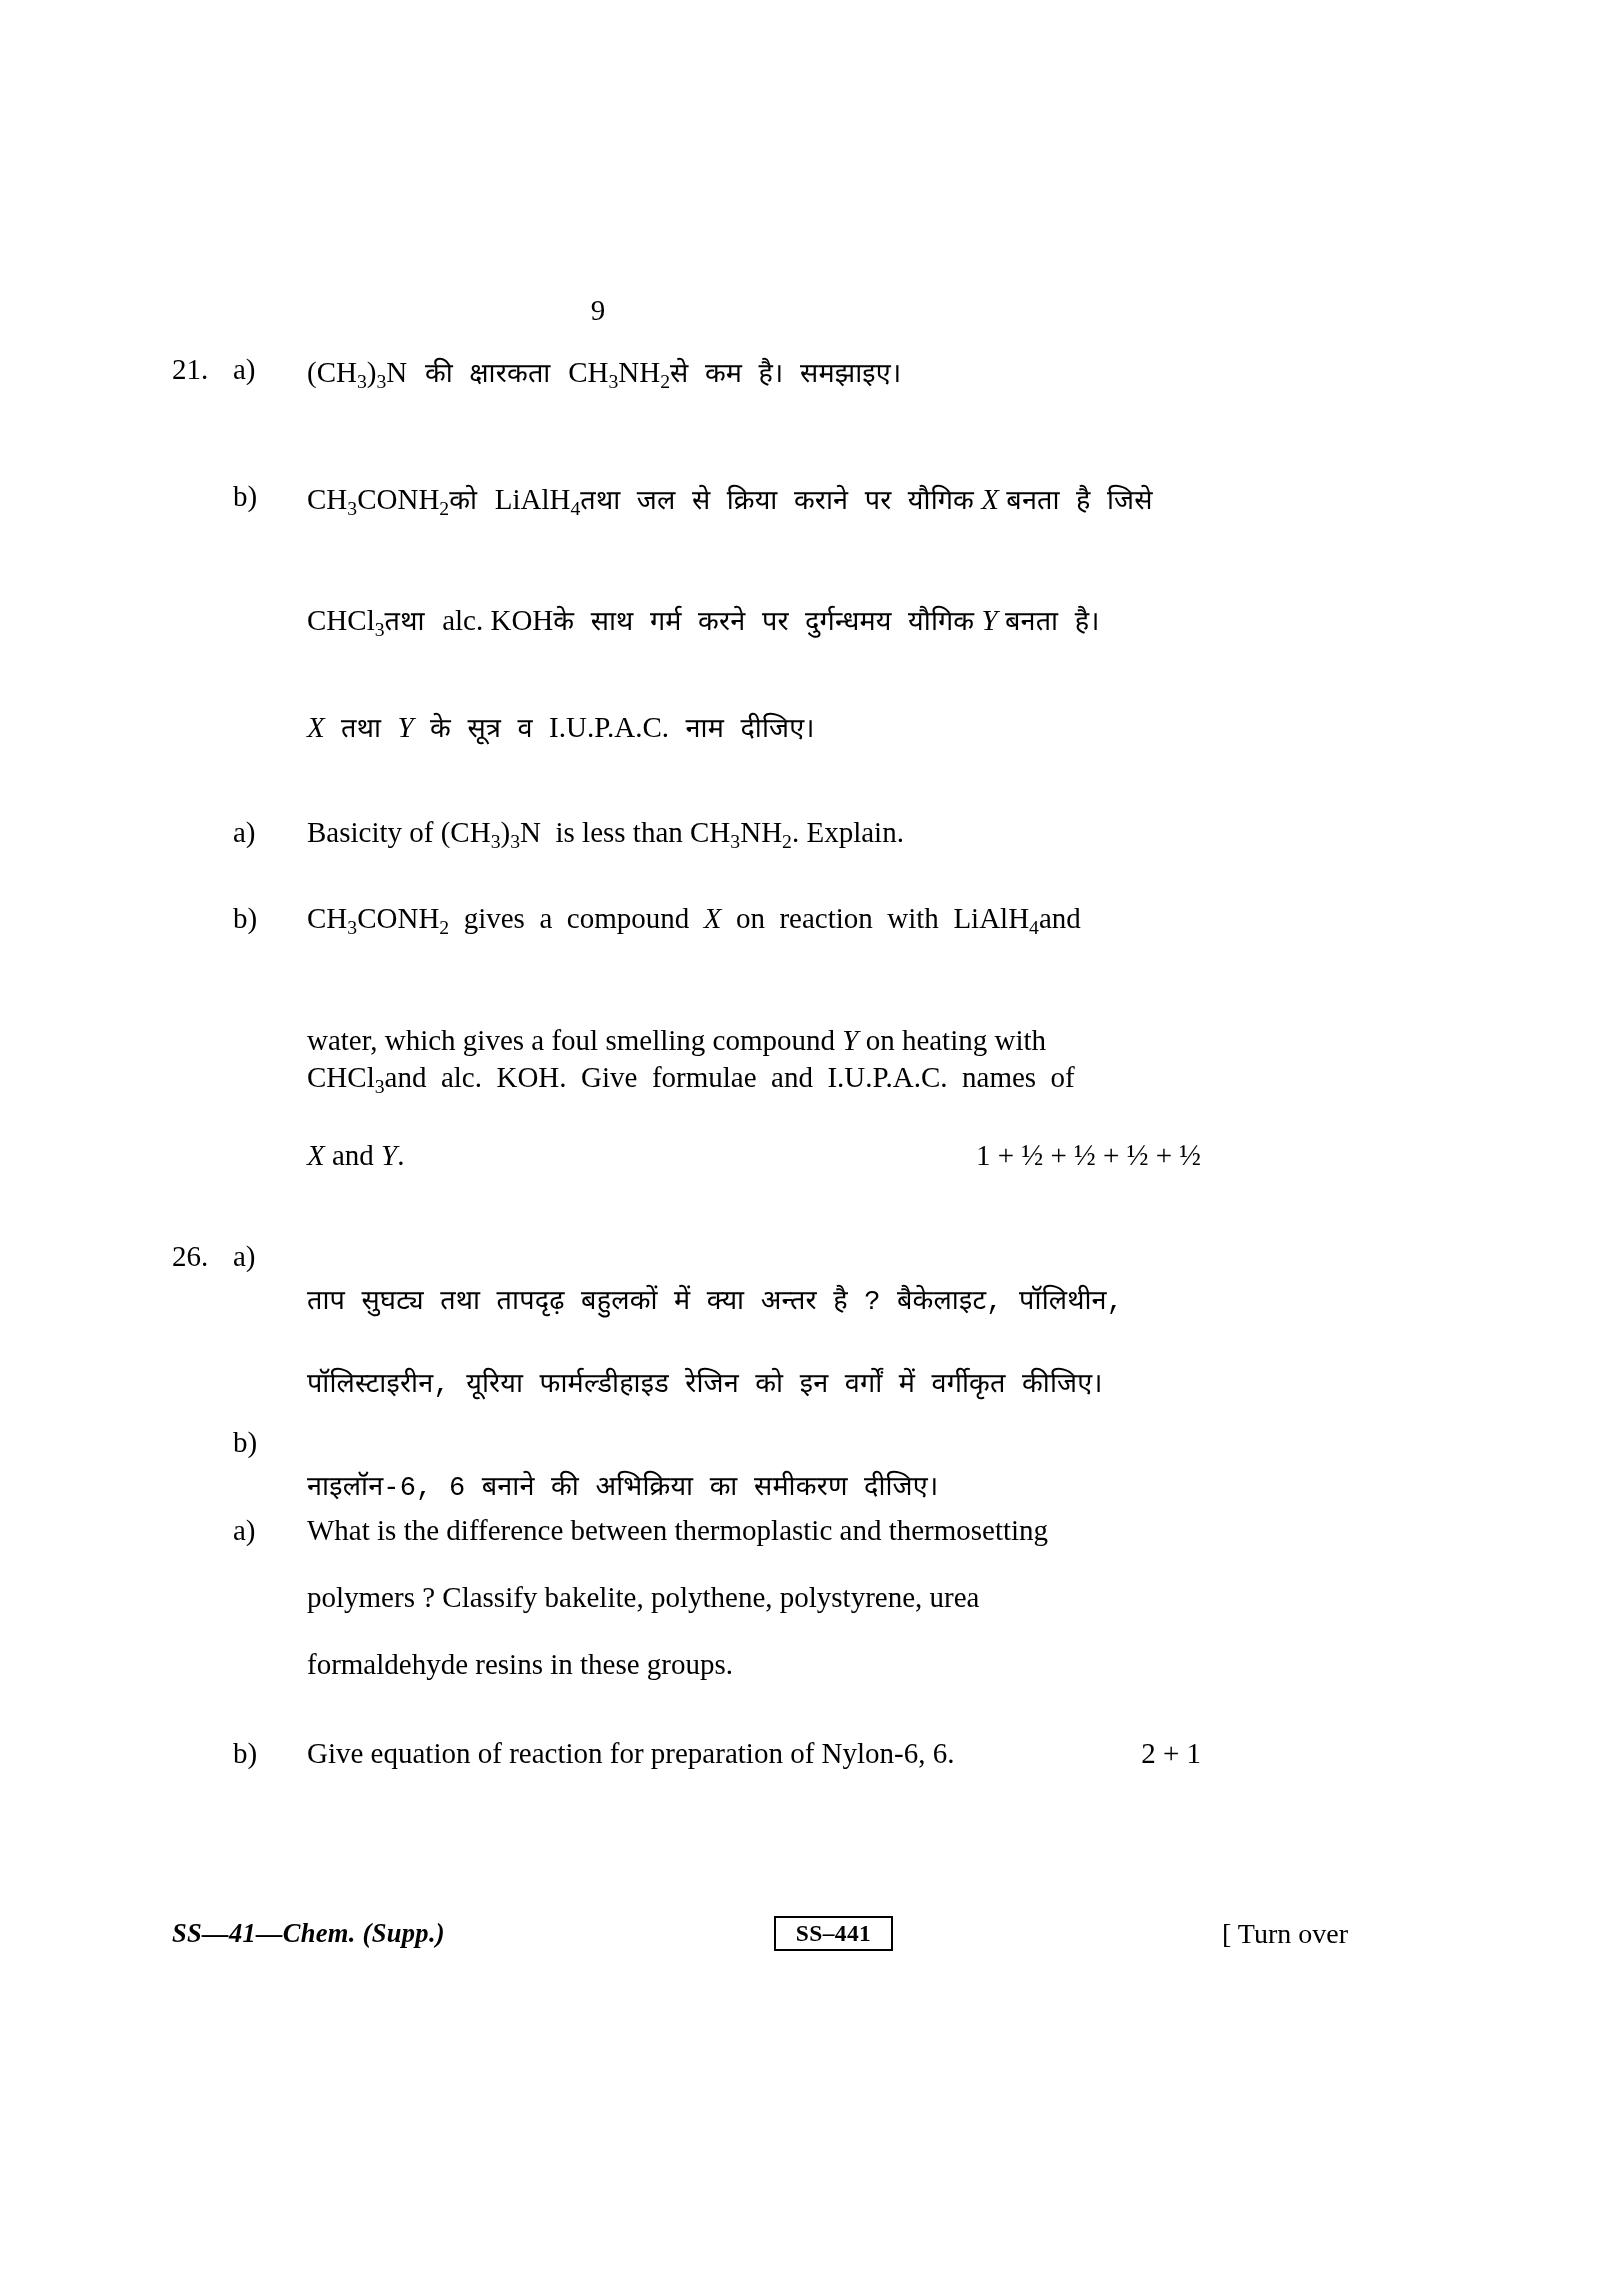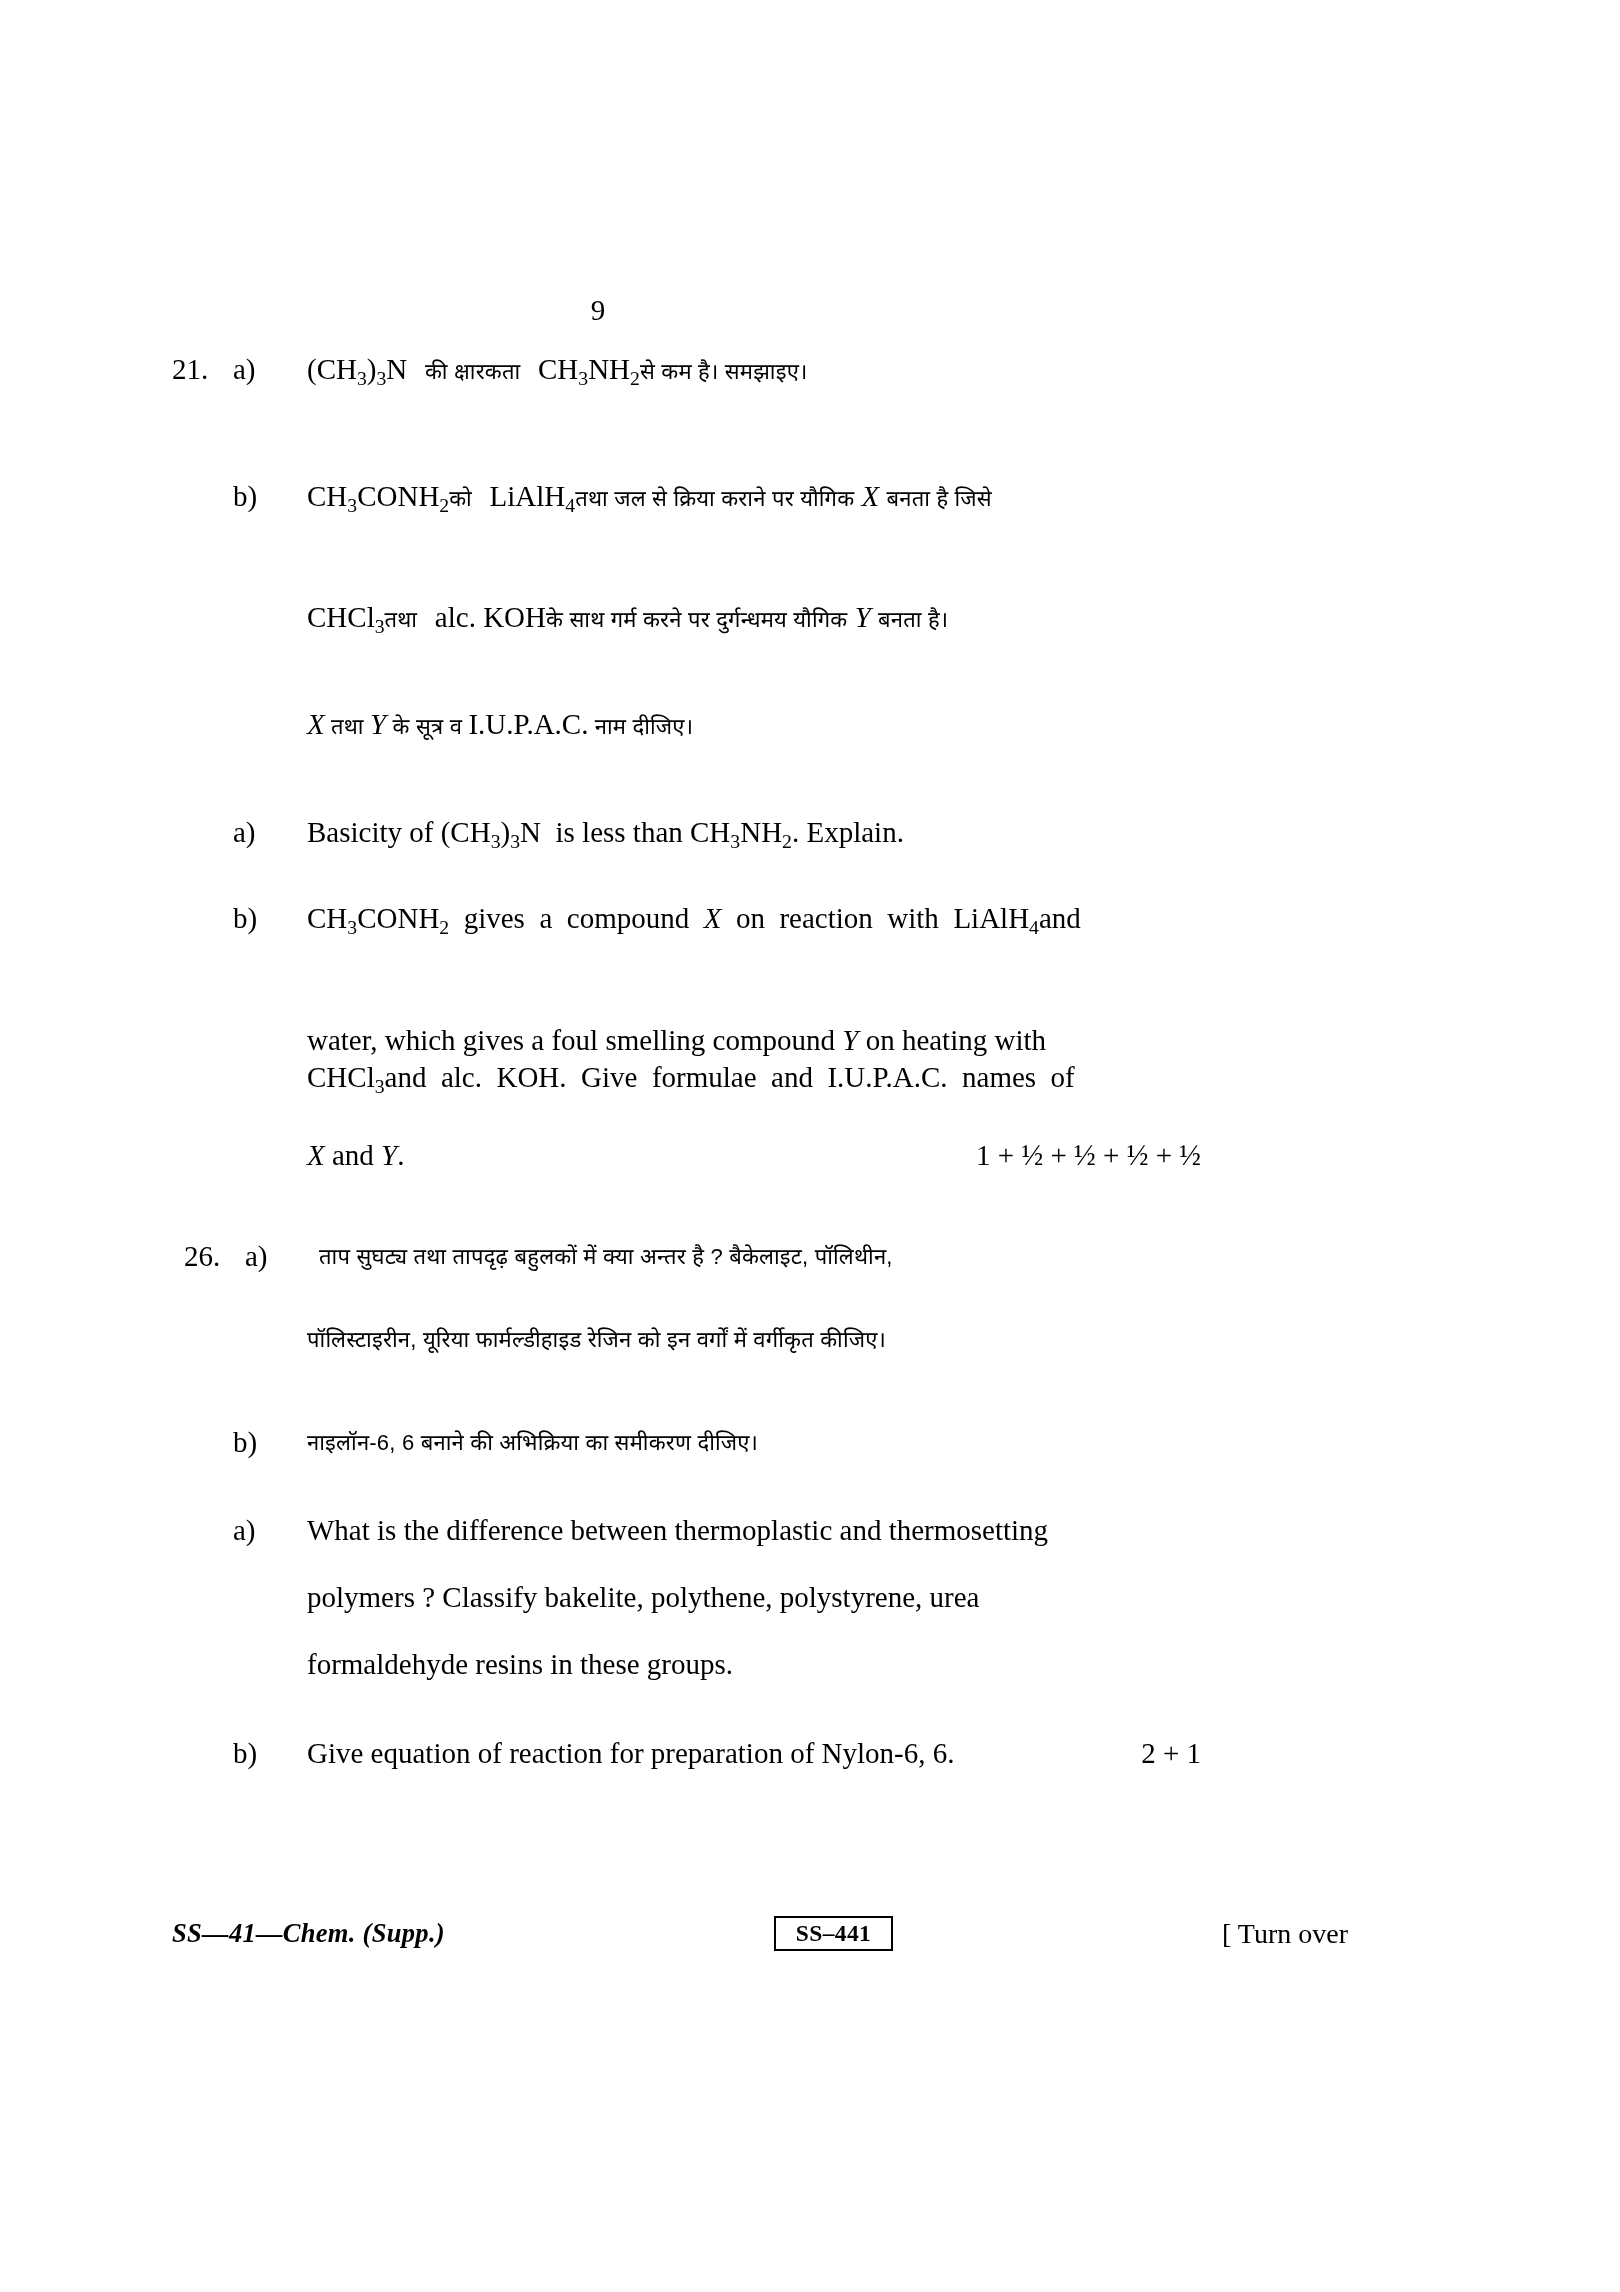--- a/index.html
+++ b/index.html
@@ -51,23 +51,24 @@
     width: 74px;
     flex: 0 0 74px;
     font-size: 29px;
     font-family: "Liberation Serif", serif;
   }
   .qbody {
     font-size: 29px;
   }
 
   .hindi {
-    font-family: Liberation Sans, sans-serif;
-    font-size: 22px;
+    font-family: Liberation Mono, monospace;
+    font-size: 27px;
     letter-spacing: 0.2px;
+    margin-top: 40px;
   }
   .eng {
     font-family: "Liberation Serif", serif;
     font-size: 29px;
   }
   .sci {
     font-family: "Liberation Serif", serif;
     font-size: 29px;
   }
   .ital {
@@ -190,21 +191,21 @@
   </div>
   <div class="qrow" style="left:172px; top:1139px; width:1029px;">
     <span class="qnum"></span>
     <span class="qlet"></span>
     <span class="qbody justline" style="width:894px;">
       <span><span class="ital">X</span><span class="eng"> and </span><span class="ital">Y</span><span class="eng">.</span></span>
       <span class="marks">1 + ½ + ½ + ½ + ½</span>
     </span>
   </div>
 
-  <div class="qrow" style="left:184px; top:1240px; width:1029px;">
+  <div class="qrow" style="left:172px; top:1240px; width:1029px;">
     <span class="qnum">26.</span>
     <span class="qlet">a)</span>
     <span class="qbody hindi">ताप  सुघट्य  तथा  तापदृढ़  बहुलकों  में  क्या  अन्तर  है ?  बैकेलाइट,  पॉलिथीन,</span>
   </div>
   <div class="qrow" style="left:172px; top:1323px; width:1029px;">
     <span class="qnum"></span>
     <span class="qlet"></span>
     <span class="qbody hindi">पॉलिस्टाइरीन, यूरिया फार्मल्डीहाइड रेजिन को इन वर्गों में वर्गीकृत कीजिए।</span>
   </div>
 

